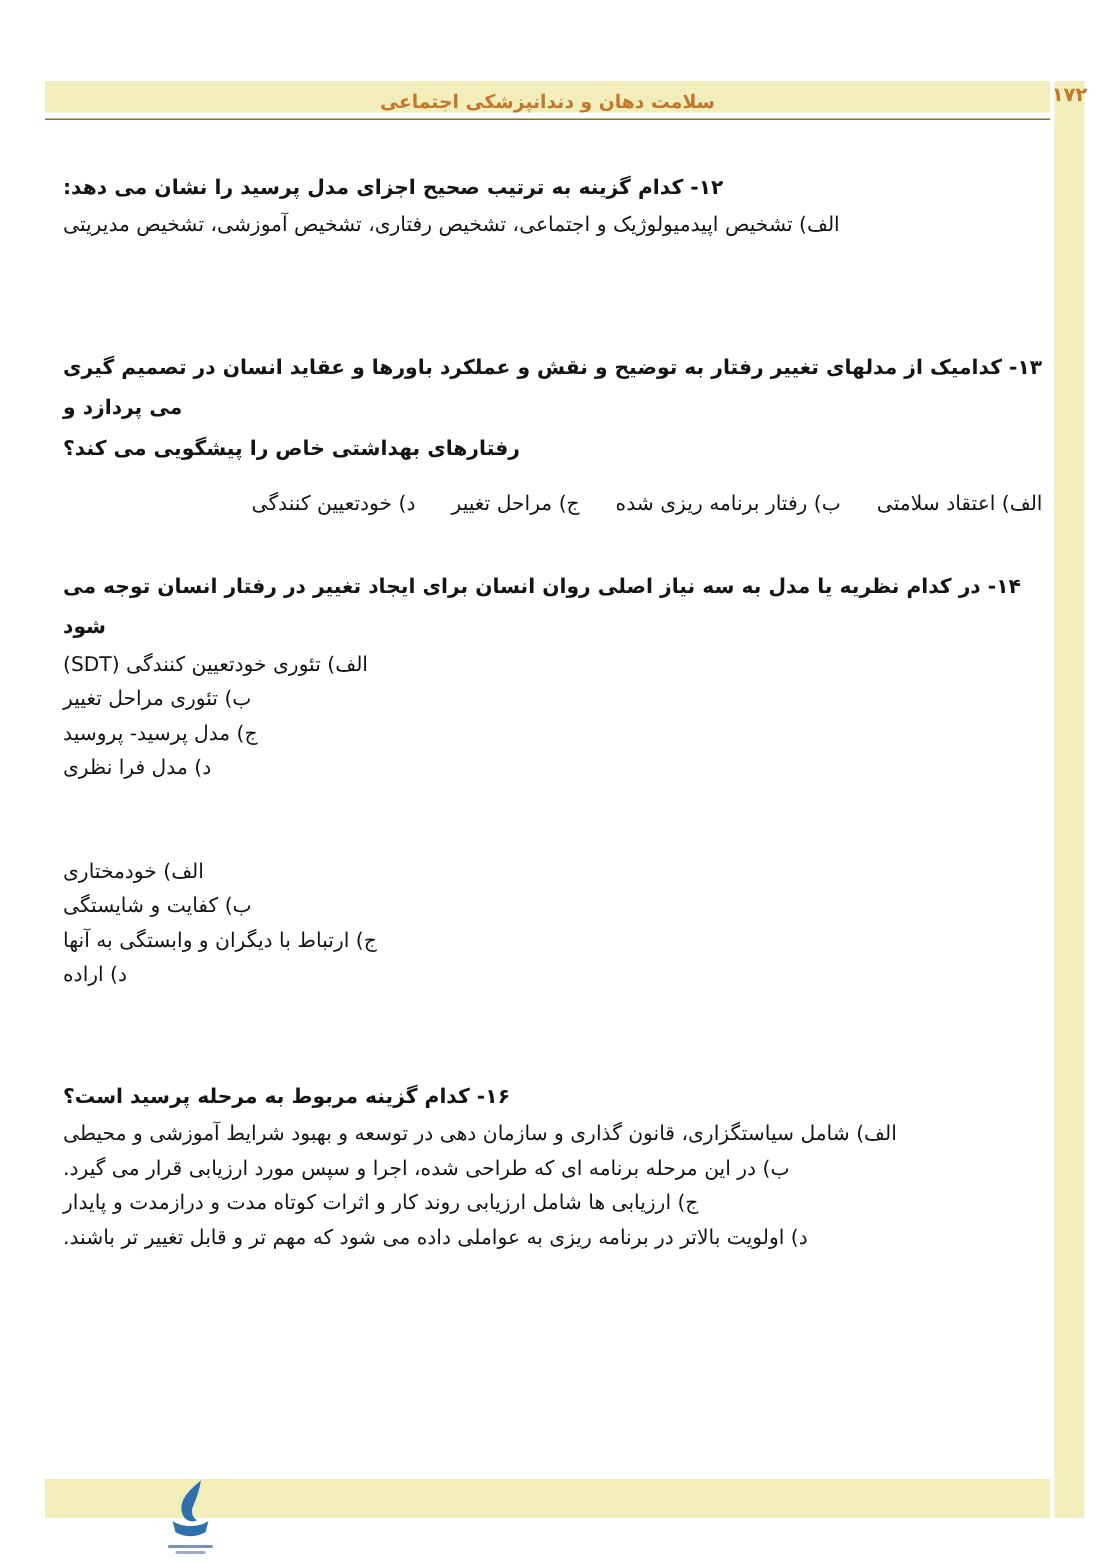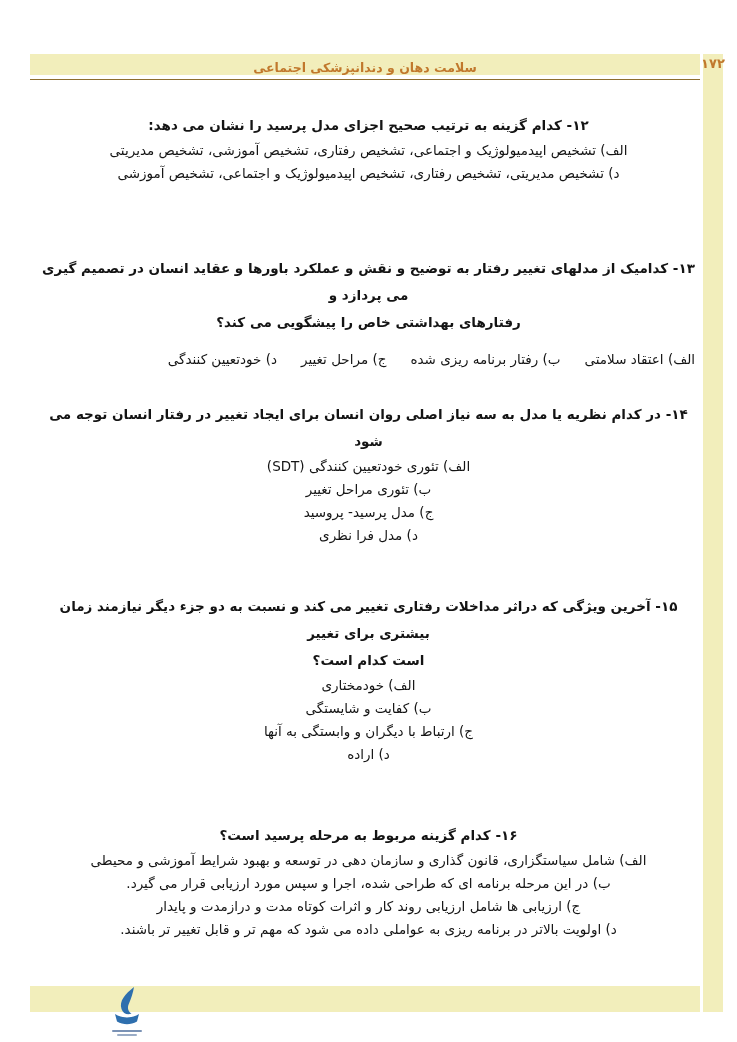--- a/index.html
+++ b/index.html
@@ -91,21 +91,21 @@
   }
   .cap-line.short { width: 20px; background: #9aacc6; }
   
   .content {
     position: absolute;
     top: 100px;
     right: 42px;
     width: 653px;
     color: #141414;
     font-size: 13.5px;
-    text-align: center;
+    text-align: left;
   }
   .question { margin-bottom: 46px; }
   .question:nth-of-type(1) { margin-top: 12px; margin-bottom: 70px; }
   .question:nth-of-type(2) { margin-bottom: 30px; }
   .question:nth-of-type(3) { margin-bottom: 46px; }
   .question:nth-of-type(4) { margin-bottom: 56px; }
   .question:nth-of-type(5) { margin-bottom: 0; }
   .q-title { font-weight: bold; }
   .q-title > div { line-height: 27px; }
   .q-options > div { line-height: 23px; }
@@ -130,21 +130,20 @@
   <div class="header-rule"></div>
   <div class="page-number">۱۷۲</div>
 
   <div class="content" id="questions-container">
   <div class="question">
     <div class="q-title">
           <div>۱۲- کدام گزینه به ترتیب صحیح اجزای مدل پرسید را  نشان می دهد:</div>
         </div>
     <div class="q-options">
           <div class="q-option">الف) تشخیص اپیدمیولوژیک و اجتماعی، تشخیص رفتاری، تشخیص آموزشی، تشخیص مدیریتی</div>
-          <div class="q-option">د) تشخیص مدیریتی، تشخیص رفتاری، تشخیص اپیدمیولوژیک و اجتماعی، تشخیص آموزشی</div>
         </div>
   </div>
 
   <div class="question">
     <div class="q-title">
           <div>۱۳- کدامیک از مدلهای تغییر رفتار به توضیح و نقش و عملکرد باورها و عقاید انسان در تصمیم گیری می پردازد و</div>
           <div>رفتارهای بهداشتی خاص را پیشگویی می کند؟</div>
         </div>
     <div class="q-options inline">
           <span class="q-option">الف) اعتقاد سلامتی</span>
@@ -160,24 +159,20 @@
         </div>
     <div class="q-options">
           <div class="q-option">الف) تئوری خودتعیین کنندگی (SDT)</div>
           <div class="q-option">ب) تئوری مراحل تغییر</div>
           <div class="q-option">ج) مدل پرسید- پروسید</div>
           <div class="q-option">د) مدل فرا نظری</div>
         </div>
   </div>
 
   <div class="question">
-    <div class="q-title">
-          <div>۱۵- آخرین ویژگی که دراثر مداخلات رفتاری تغییر می کند و نسبت به دو جزء دیگر نیازمند زمان بیشتری برای تغییر</div>
-          <div>است کدام است؟</div>
-        </div>
     <div class="q-options">
           <div class="q-option">الف) خودمختاری</div>
           <div class="q-option">ب) کفایت و شایستگی</div>
           <div class="q-option">ج) ارتباط با دیگران و وابستگی به آنها</div>
           <div class="q-option">د) اراده</div>
         </div>
   </div>
 
   <div class="question">
     <div class="q-title">

